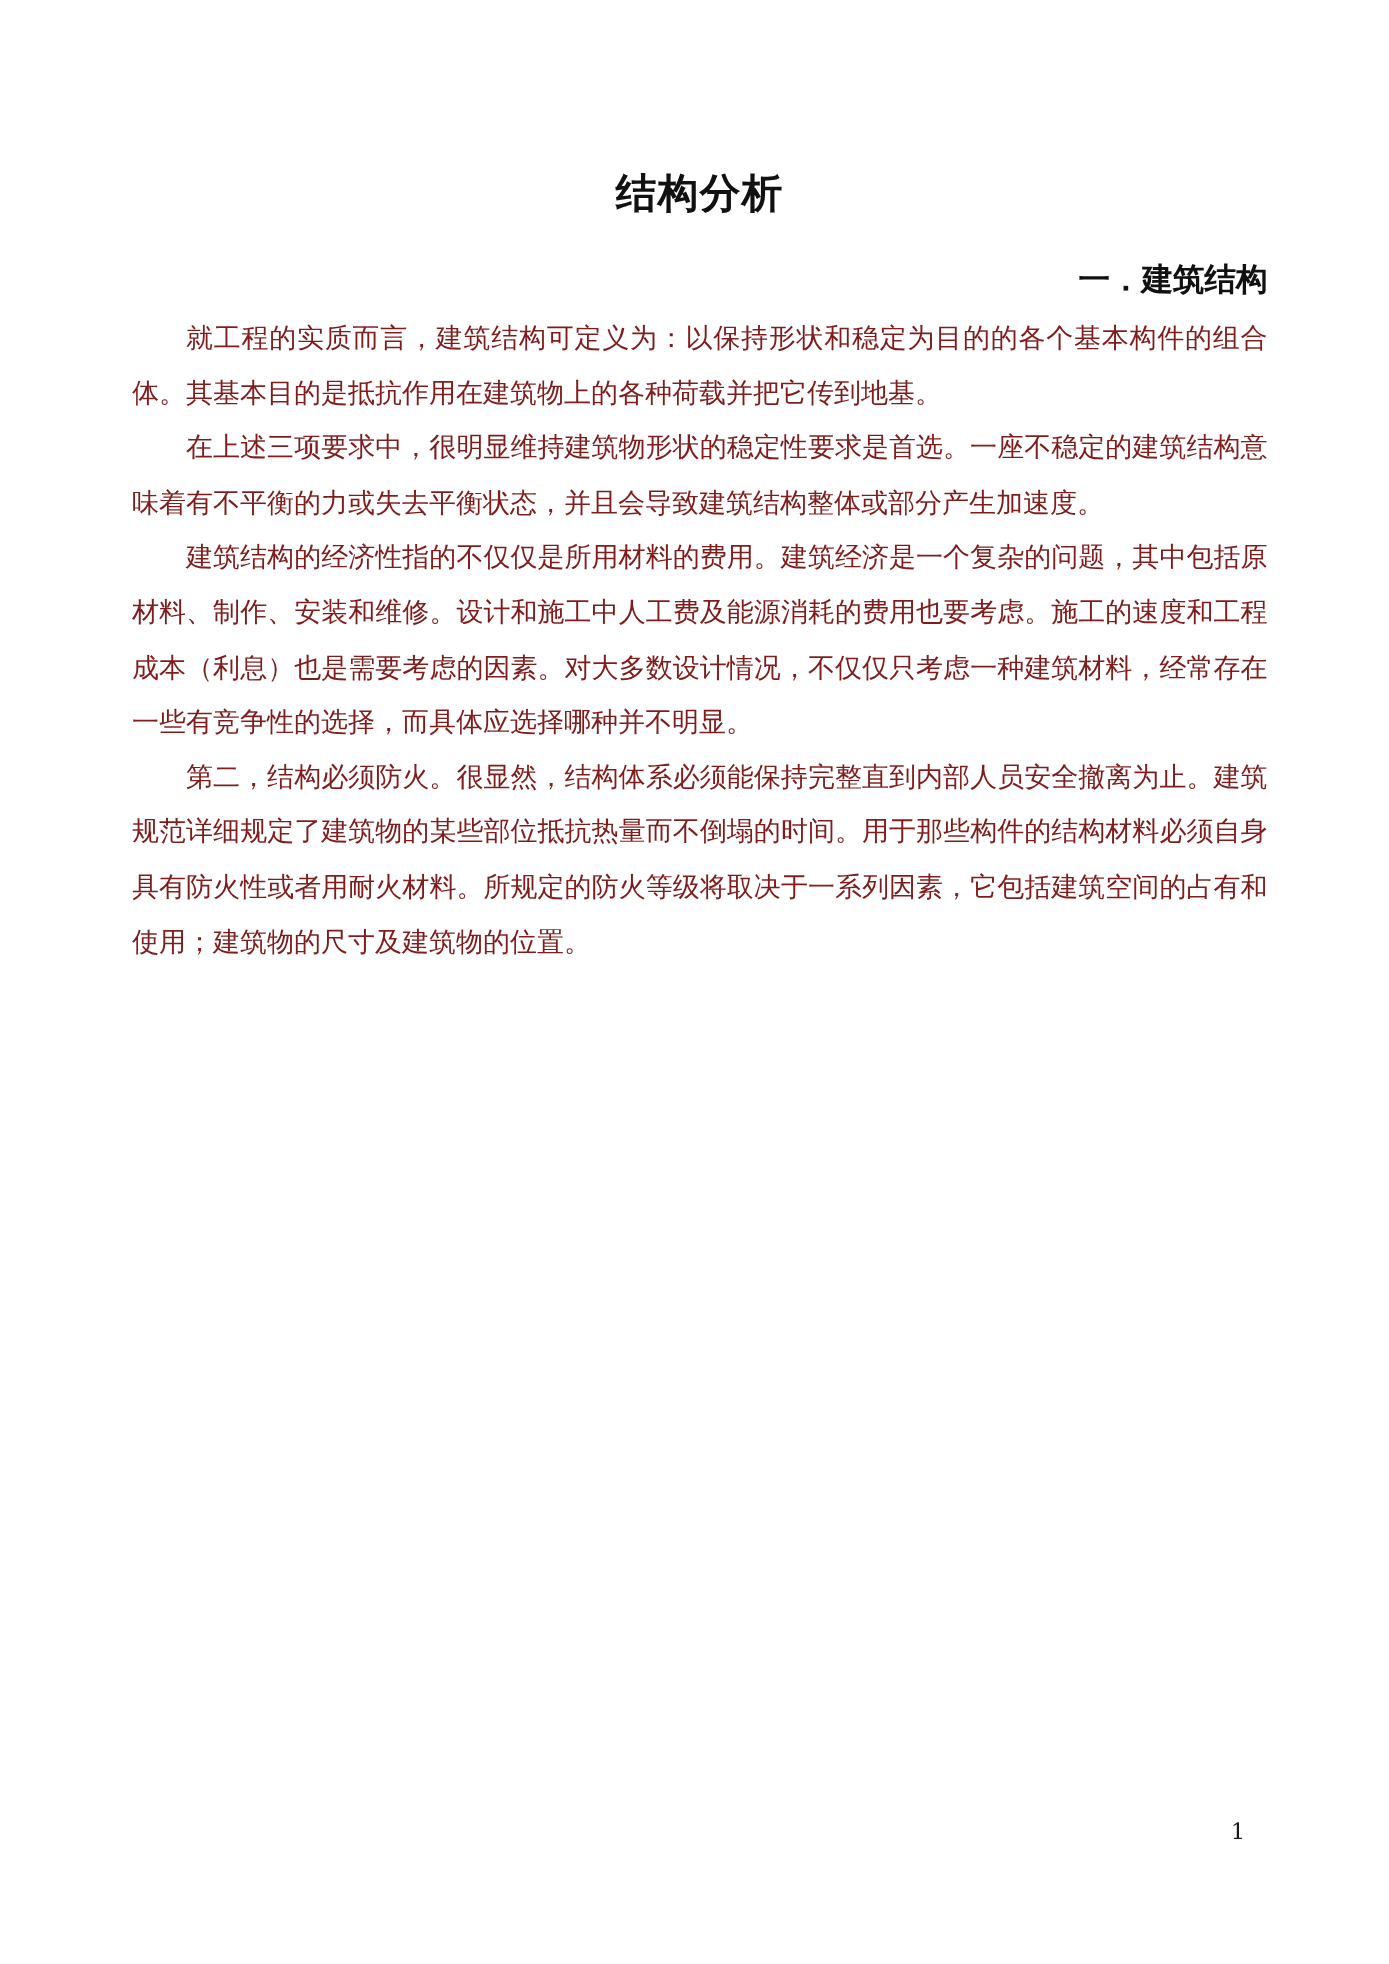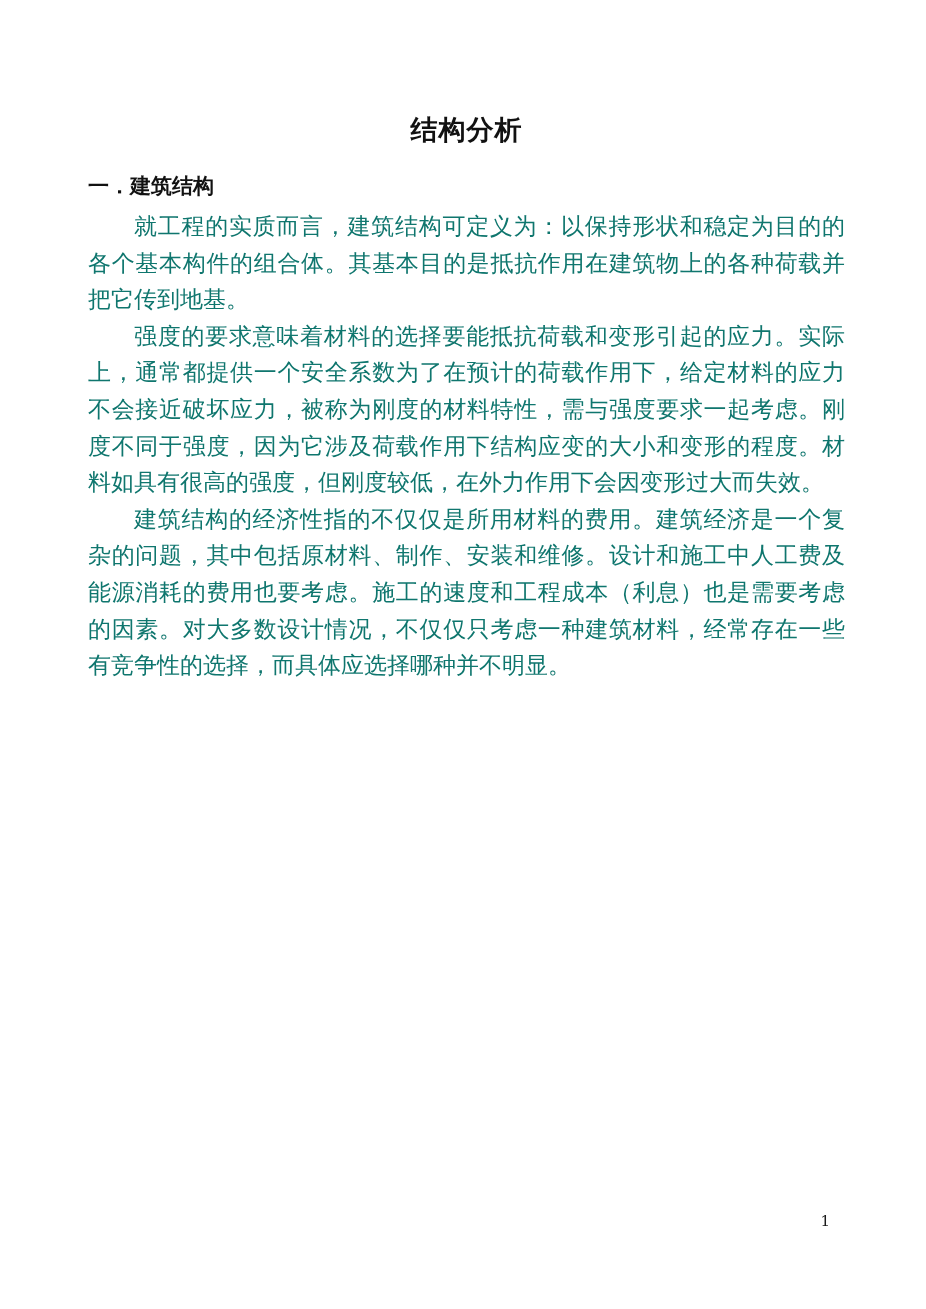--- a/index.html
+++ b/index.html
@@ -28,51 +28,53 @@
     letter-spacing: 1px;
     color: #111111;
   }
   .section-heading {
     margin-top: 24px;
     font-family: "DejaVu Sans", "Liberation Sans", sans-serif;
     font-weight: 700;
     font-size: 21px;
     line-height: 28px;
     color: #111111;
+    text-align: right;
   }
   .body-text {
     margin-top: 8px;
   }
   .body-text p {
     margin: 0;
-    font-size: 23px;
+    font-size: 18px;
     line-height: 36.6px;
     text-indent: 2em;
     text-align: justify;
     text-justify: inter-ideograph;
-    color: #0f766e;
+    color: #7f1d1d;
   }
   .page-number {
     position: absolute;
     top: 1212px;
     right: 96px;
     font-size: 15px;
     color: #1a1a1a;
   }
 </style>
 </head>
 <body>
 
 <div class="page">
   <div class="content">
     <div class="doc-title">结构分析</div>
 
     <div class="section-heading">一．建筑结构</div>
 
     <div class="body-text">
       <p>就工程的实质而言，建筑结构可定义为：以保持形状和稳定为目的的各个基本构件的组合体。其基本目的是抵抗作用在建筑物上的各种荷载并把它传到地基。</p>
-      <p>强度的要求意味着材料的选择要能抵抗荷载和变形引起的应力。实际上，通常都提供一个安全系数为了在预计的荷载作用下，给定材料的应力不会接近破坏应力，被称为刚度的材料特性，需与强度要求一起考虑。刚度不同于强度，因为它涉及荷载作用下结构应变的大小和变形的程度。材料如具有很高的强度，但刚度较低，在外力作用下会因变形过大而失效。</p>
+      <p>在上述三项要求中，很明显维持建筑物形状的稳定性要求是首选。一座不稳定的建筑结构意味着有不平衡的力或失去平衡状态，并且会导致建筑结构整体或部分产生加速度。</p>
       <p>建筑结构的经济性指的不仅仅是所用材料的费用。建筑经济是一个复杂的问题，其中包括原材料、制作、安装和维修。设计和施工中人工费及能源消耗的费用也要考虑。施工的速度和工程成本（利息）也是需要考虑的因素。对大多数设计情况，不仅仅只考虑一种建筑材料，经常存在一些有竞争性的选择，而具体应选择哪种并不明显。</p>
+      <p>第二，结构必须防火。很显然，结构体系必须能保持完整直到内部人员安全撤离为止。建筑规范详细规定了建筑物的某些部位抵抗热量而不倒塌的时间。用于那些构件的结构材料必须自身具有防火性或者用耐火材料。所规定的防火等级将取决于一系列因素，它包括建筑空间的占有和使用；建筑物的尺寸及建筑物的位置。</p>
     </div>
   </div>
 
   <div class="page-number">1</div>
 </div>
 
 </body></html>

